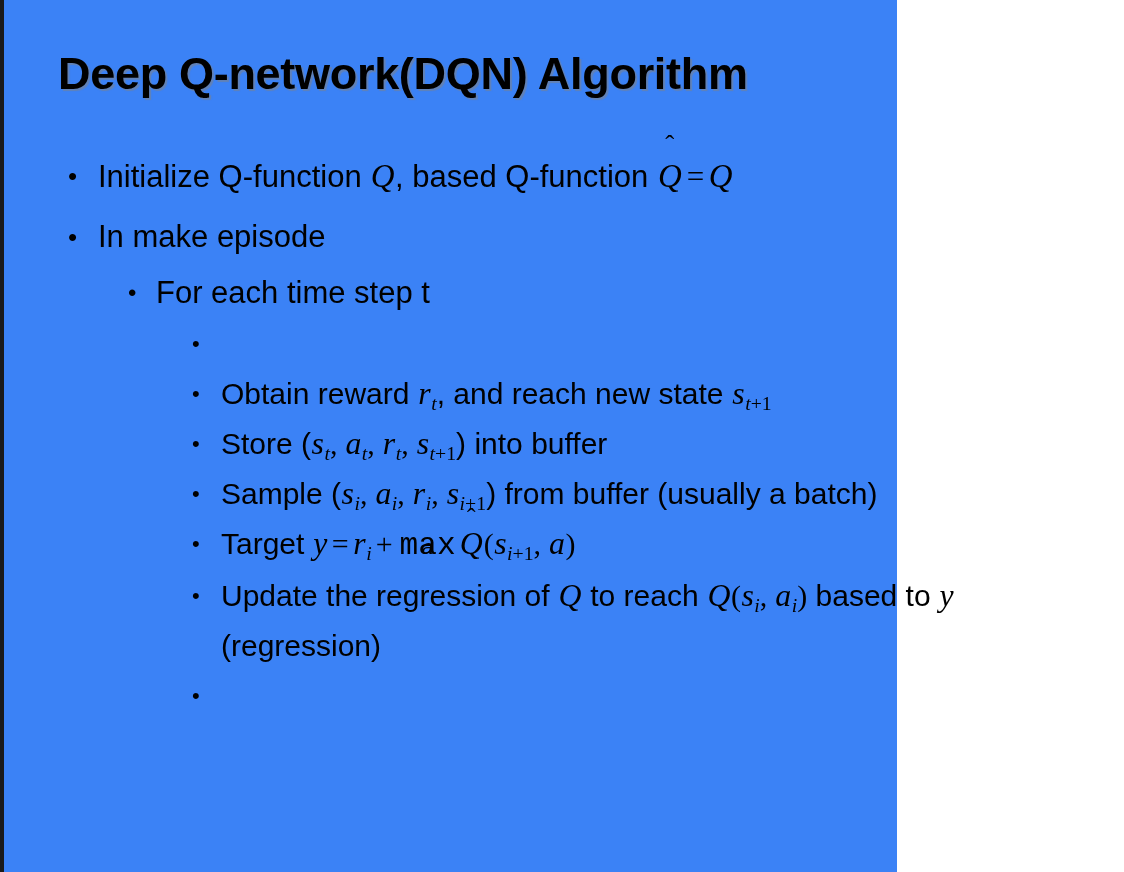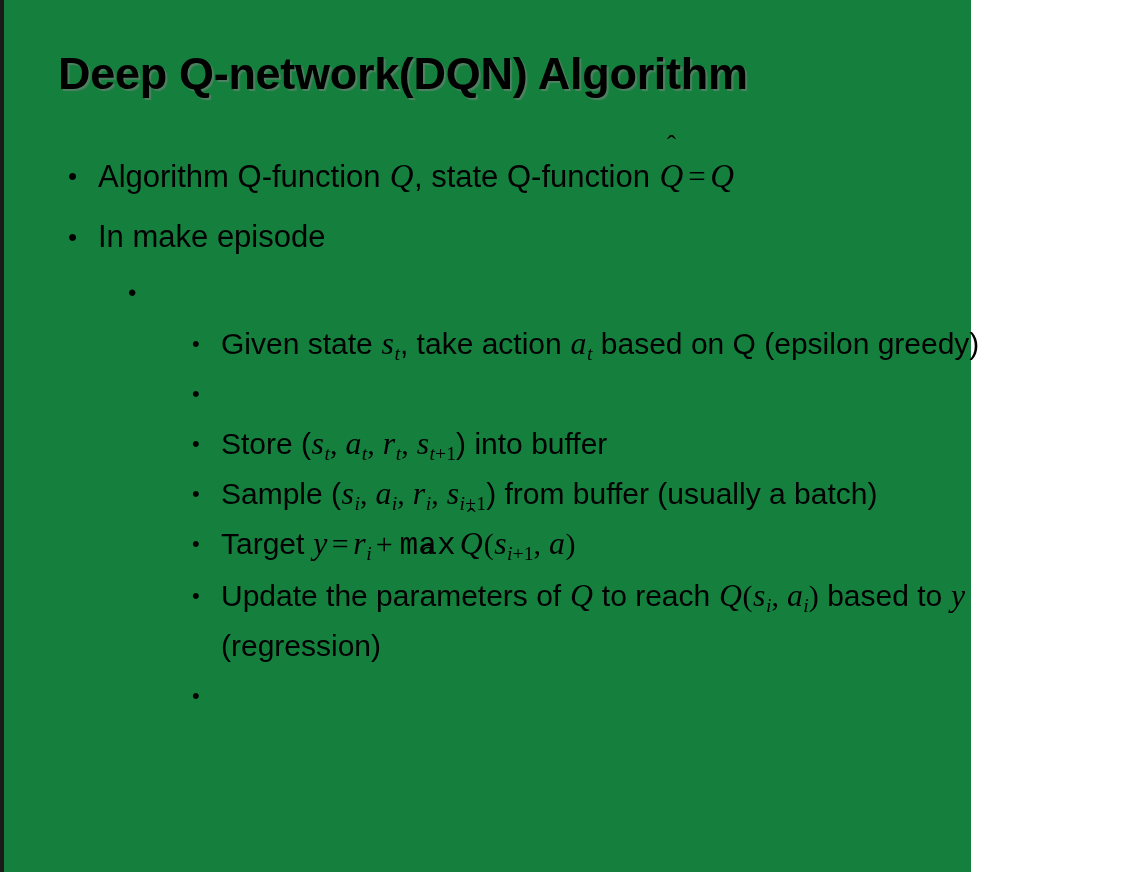--- a/index.html
+++ b/index.html
@@ -10,23 +10,23 @@
   body {
     width: 1124px;
     height: 872px;
     overflow: hidden;
     font-family: "Liberation Sans", sans-serif;
     color: #000000;
   }
 
   #slide {
     position: relative;
-    width: 971px;
+    width: 897px;
     height: 872px;
-    background: #15803d;
+    background: #3b82f6;
     box-sizing: border-box;
   }
 
   
   #left-edge {
     position: absolute;
     left: 0;
     top: 0;
     width: 4px;
     height: 872px;
@@ -169,59 +169,60 @@
 <div id="slide">
 
   <div id="left-edge"></div>
 
   <div id="slide-title">Deep Q-network(DQN) Algorithm</div>
 
   <div id="body-area">
 
     <div class="bullet-row lvl1">
       <span class="bullet-dot">•</span>
-      <span class="bullet-text"><span>Algorithm Q-function </span><span class="mi">Q</span><span>, state Q-function </span><span class="qhat"><span class="hat">̂</span><span>Q</span></span><span class="mo">=</span><span class="mi">Q</span></span>
+      <span class="bullet-text"><span>Initialize Q-function </span><span class="mi">Q</span><span>, based Q-function </span><span class="qhat"><span class="hat">̂</span><span>Q</span></span><span class="mo">=</span><span class="mi">Q</span></span>
     </div>
 
     <div class="bullet-row lvl1">
       <span class="bullet-dot">•</span>
       <span class="bullet-text">In make episode</span>
     </div>
 
     <div class="bullet-row lvl2">
       <span class="bullet-dot">•</span>
-    </div>
-
-    <div class="bullet-row lvl3">
-      <span class="bullet-dot">•</span>
-      <span class="bullet-text"><span>Given state </span><span class="mi">s</span><sub class="msub">t</sub><span>, take action </span><span class="mi">a</span><sub class="msub">t</sub><span> based on Q (epsilon greedy)</span></span>
-    </div>
-
-    <div class="bullet-row lvl3">
-      <span class="bullet-dot">•</span>
+      <span class="bullet-text">For each time step t</span>
+    </div>
+
+    <div class="bullet-row lvl3">
+      <span class="bullet-dot">•</span>
+    </div>
+
+    <div class="bullet-row lvl3">
+      <span class="bullet-dot">•</span>
+      <span class="bullet-text"><span>Obtain reward </span><span class="mi">r</span><sub class="msub">t</sub><span>, and reach new state </span><span class="mi">s</span><sub class="msub"><span>t</span><span class="up">+1</span></sub></span>
     </div>
 
     <div class="bullet-row lvl3">
       <span class="bullet-dot">•</span>
       <span class="bullet-text"><span>Store (</span><span class="mi">s</span><sub class="msub">t</sub><span class="mn">, </span><span class="mi">a</span><sub class="msub">t</sub><span class="mn">, </span><span class="mi">r</span><sub class="msub">t</sub><span class="mn">, </span><span class="mi">s</span><sub class="msub"><span>t</span><span class="up">+1</span></sub><span>) into buffer</span></span>
     </div>
 
     <div class="bullet-row lvl3">
       <span class="bullet-dot">•</span>
       <span class="bullet-text"><span>Sample (</span><span class="mi">s</span><sub class="msub">i</sub><span class="mn">, </span><span class="mi">a</span><sub class="msub">i</sub><span class="mn">, </span><span class="mi">r</span><sub class="msub">i</sub><span class="mn">, </span><span class="mi">s</span><sub class="msub"><span>i</span><span class="up">+1</span></sub><span>) from buffer (usually a batch)</span></span>
     </div>
 
     <div class="bullet-row lvl3">
       <span class="bullet-dot">•</span>
       <span class="bullet-text"><span>Target </span><span class="mi">y</span><span class="mo">=</span><span class="mi">r</span><sub class="msub">i</sub><span class="mo">+</span><span class="maxop"><span>max</span><span class="max-sub">a</span></span><span class="qhat"><span class="hat">̂</span><span>Q</span></span><span class="mn">(</span><span class="mi">s</span><sub class="msub"><span>i</span><span class="up">+1</span></sub><span class="mn">, </span><span class="mi">a</span><span class="mn">)</span></span>
     </div>
 
     <div class="bullet-row lvl3">
       <span class="bullet-dot">•</span>
-      <span class="bullet-text"><span>Update the parameters of </span><span class="mi">Q</span><span> to reach </span><span class="mi">Q</span><span class="mn">(</span><span class="mi">s</span><sub class="msub">i</sub><span class="mn">, </span><span class="mi">a</span><sub class="msub">i</sub><span class="mn">)</span><span> based to </span><span class="mi">y</span><span> (regression)</span></span>
+      <span class="bullet-text"><span>Update the regression of </span><span class="mi">Q</span><span> to reach </span><span class="mi">Q</span><span class="mn">(</span><span class="mi">s</span><sub class="msub">i</sub><span class="mn">, </span><span class="mi">a</span><sub class="msub">i</sub><span class="mn">)</span><span> based to </span><span class="mi">y</span><span> (regression)</span></span>
     </div>
 
     <div class="bullet-row lvl3">
       <span class="bullet-dot">•</span>
     </div>
 
   </div>
 </div>
 
 </body></html>

